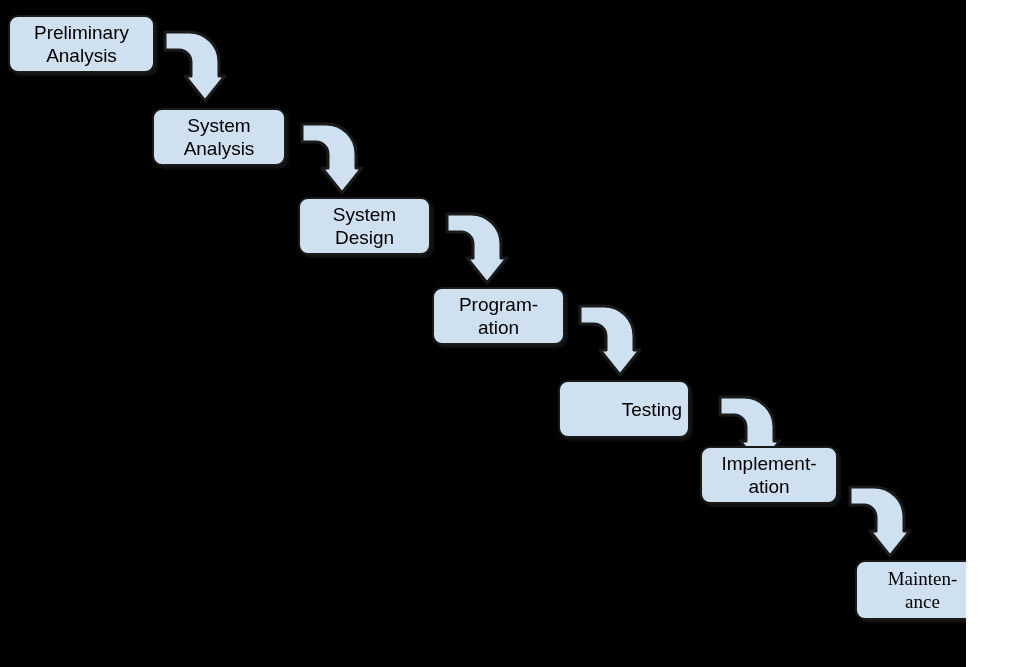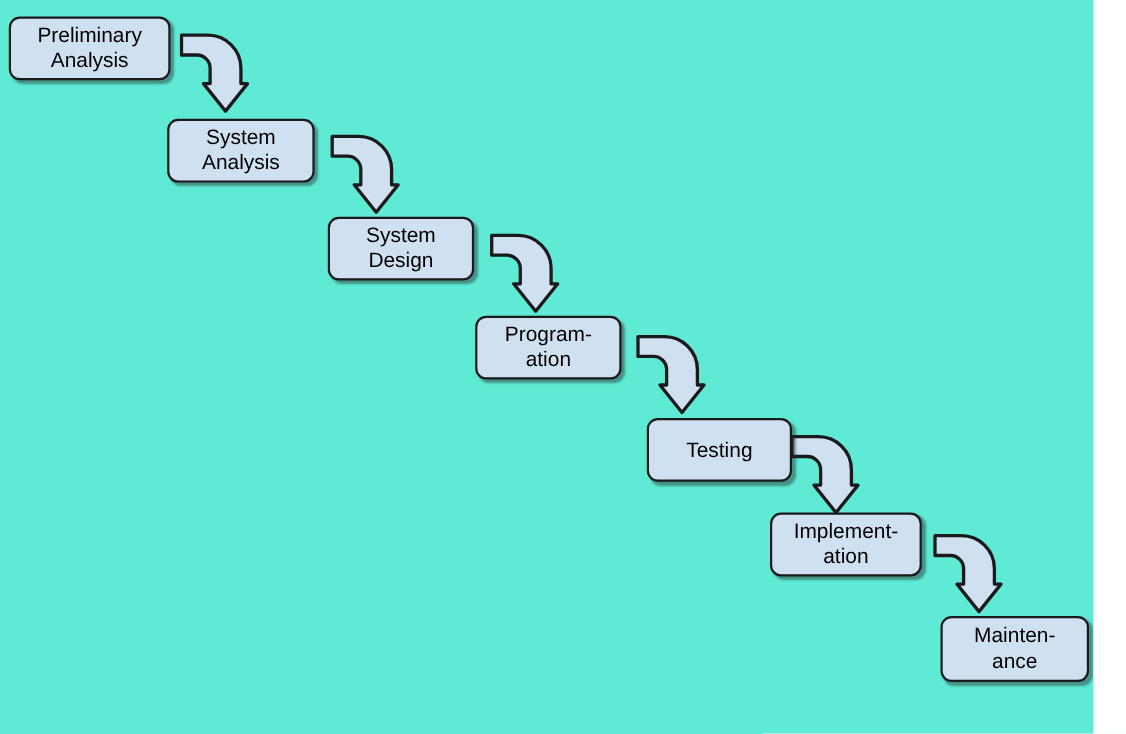--- a/index.html
+++ b/index.html
@@ -8,23 +8,22 @@
     padding: 0;
     background: #ffffff;
   }
   body {
     font-family: "Liberation Sans", sans-serif;
   }
   #canvas {
     position: relative;
     width: 966px;
     height: 667px;
-    background: #5eead4;
+    background: #000000;
     overflow: hidden;
-    padding-left: 28px;
   }
   .stage-box {
     position: absolute;
     box-sizing: border-box;
     background: #cfe0f1;
     border: 2px solid #1a1a1a;
     border-radius: 10px;
     box-shadow: 3px 3px 2px rgba(40,40,40,0.45);
     display: flex;
     align-items: center;
@@ -81,20 +80,20 @@
 
   <div id="stage-layer">
       <div class="stage-box" style="left: 8px; top: 15px; width: 147px; height: 58px;"><span class="stage-label">Preliminary
 Analysis</span></div>
       <div class="stage-box" style="left: 152px; top: 108px; width: 134px; height: 58px;"><span class="stage-label">System
 Analysis</span></div>
       <div class="stage-box" style="left: 298px; top: 197px; width: 133px; height: 58px;"><span class="stage-label">System
 Design</span></div>
       <div class="stage-box" style="left: 432px; top: 287px; width: 133px; height: 58px;"><span class="stage-label">Program-
 ation</span></div>
-      <div class="stage-box" style="left: 588px; top: 380px; width: 132px; height: 58px;"><span class="stage-label">Testing</span></div>
-      <div class="stage-box" style="left: 700px; top: 466px; width: 138px; height: 58px;"><span class="stage-label">Implement-
+      <div class="stage-box" style="left: 558px; top: 380px; width: 132px; height: 58px; justify-content: flex-end;"><span class="stage-label">Testing</span></div>
+      <div class="stage-box" style="left: 700px; top: 446px; width: 138px; height: 58px;"><span class="stage-label">Implement-
 ation</span></div>
-      <div class="stage-box" style="left: 855px; top: 560px; width: 135px; height: 60px;"><span class="stage-label">Mainten-
+      <div class="stage-box" style="left: 855px; top: 560px; width: 135px; height: 60px; font-family: Liberation Serif, serif;"><span class="stage-label">Mainten-
 ance</span></div>
     </div>
 
 </div>
 
 </body></html>

